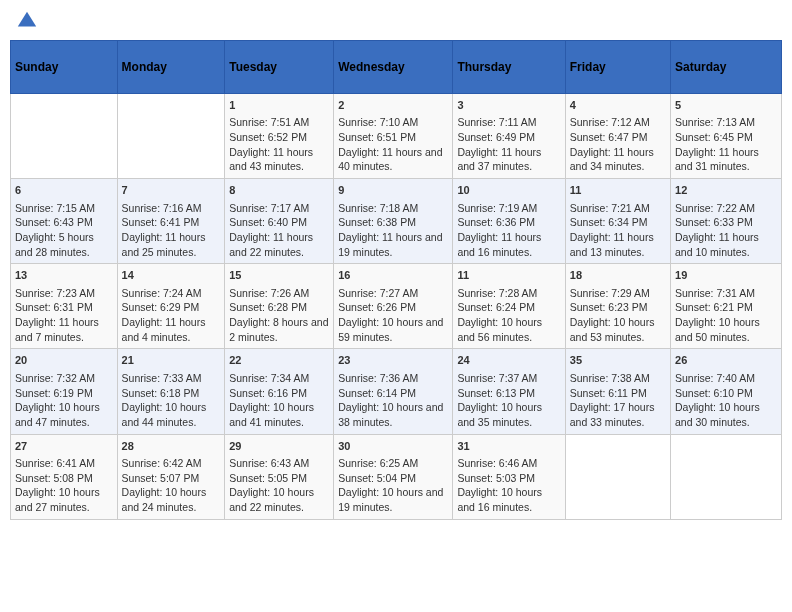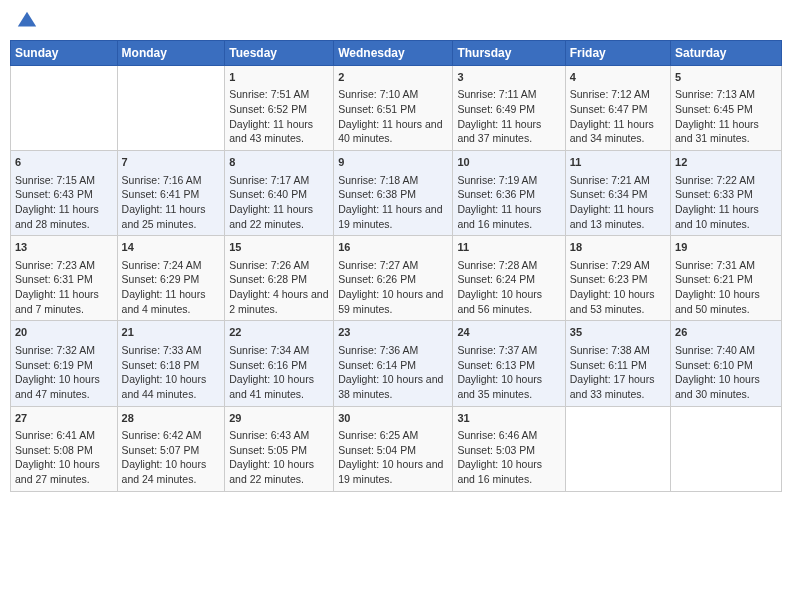--- a/index.html
+++ b/index.html
@@ -49,22 +49,22 @@
       font-size: 14px;
       color: #555;
     }
     table {
       width: 100%;
       border-collapse: collapse;
       font-size: 11px;
     }
     thead tr th {
       background-color: #3a6ebf;
-      color: #ffffff;
-      padding: 5px 4px;
+      color: #000000;
+      padding: 19px 4px;
       text-align: left;
       font-size: 12px;
       font-weight: bold;
       border: 1px solid #2a5aaa;
     }
     tbody tr td {
       border: 1px solid #ccc;
       vertical-align: top;
       padding: 4px 4px;
       min-height: 70px;
@@ -150,21 +150,21 @@
           <div>Sunrise: 7:13 AM</div>
           <div>Sunset: 6:45 PM</div>
           <div>Daylight: 11 hours and 31 minutes.</div>
         </td>
       </tr>
       <tr>
         <td>
           <span class="day-num">6</span>
           <div>Sunrise: 7:15 AM</div>
           <div>Sunset: 6:43 PM</div>
-          <div>Daylight: 11 hours and 28 minutes.</div>
+          <div>Daylight: 5 hours and 28 minutes.</div>
         </td>
         <td>
           <span class="day-num">7</span>
           <div>Sunrise: 7:16 AM</div>
           <div>Sunset: 6:41 PM</div>
           <div>Daylight: 11 hours and 25 minutes.</div>
         </td>
         <td>
           <span class="day-num">8</span>
           <div>Sunrise: 7:17 AM</div>
@@ -206,21 +206,21 @@
         <td>
           <span class="day-num">14</span>
           <div>Sunrise: 7:24 AM</div>
           <div>Sunset: 6:29 PM</div>
           <div>Daylight: 11 hours and 4 minutes.</div>
         </td>
         <td>
           <span class="day-num">15</span>
           <div>Sunrise: 7:26 AM</div>
           <div>Sunset: 6:28 PM</div>
-          <div>Daylight: 4 hours and 2 minutes.</div>
+          <div>Daylight: 8 hours and 2 minutes.</div>
         </td>
         <td>
           <span class="day-num">16</span>
           <div>Sunrise: 7:27 AM</div>
           <div>Sunset: 6:26 PM</div>
           <div>Daylight: 10 hours and 59 minutes.</div>
         </td>
         <td>
           <span class="day-num">11</span>
           <div>Sunrise: 7:28 AM</div>

